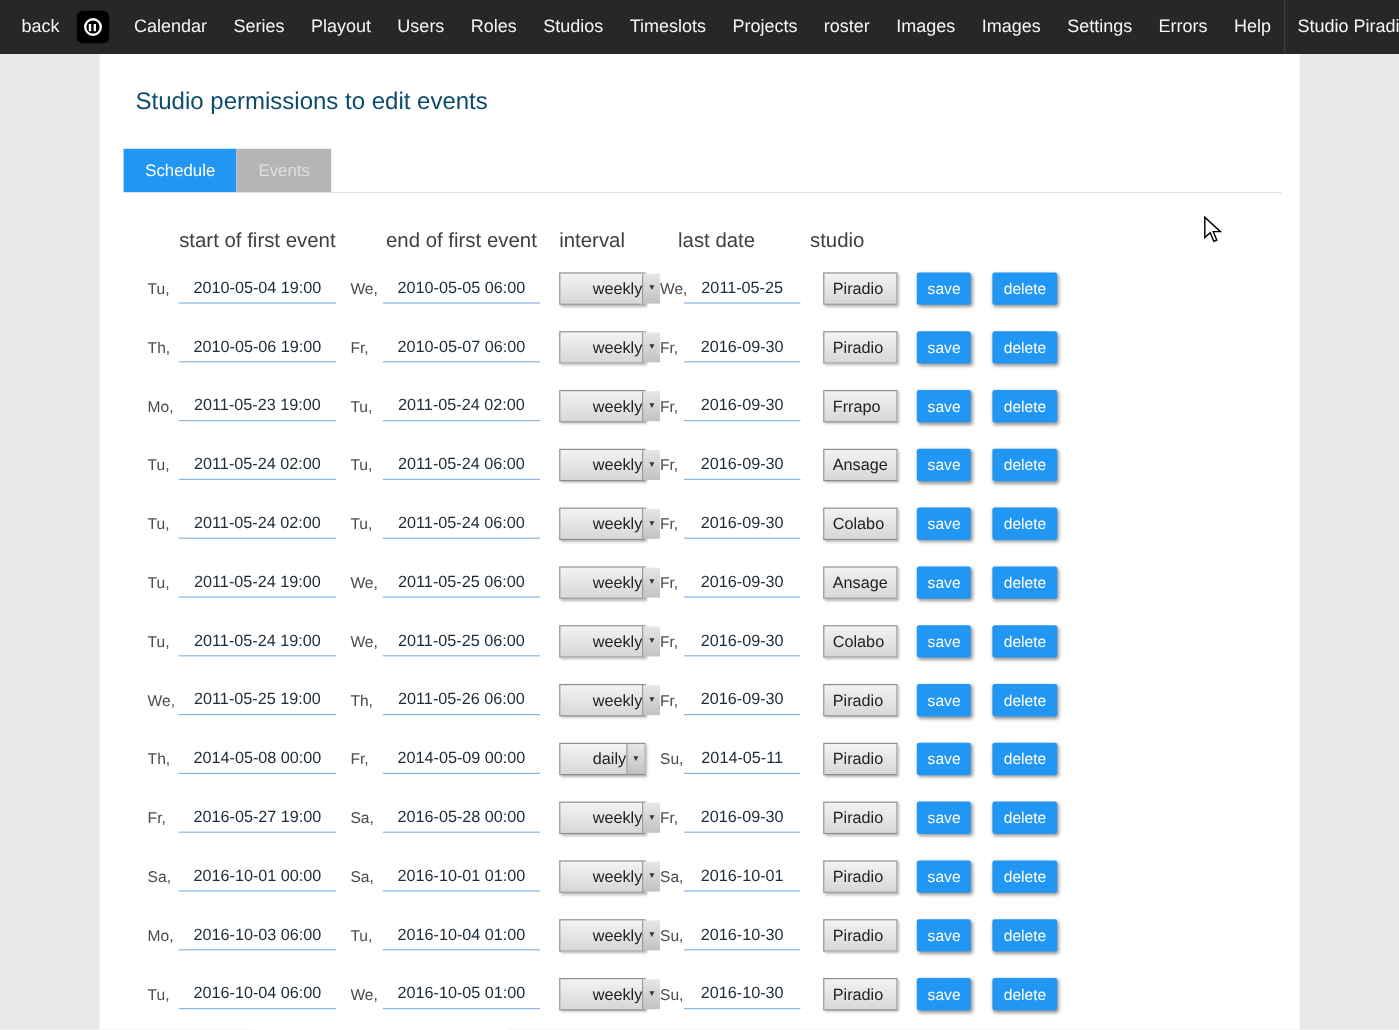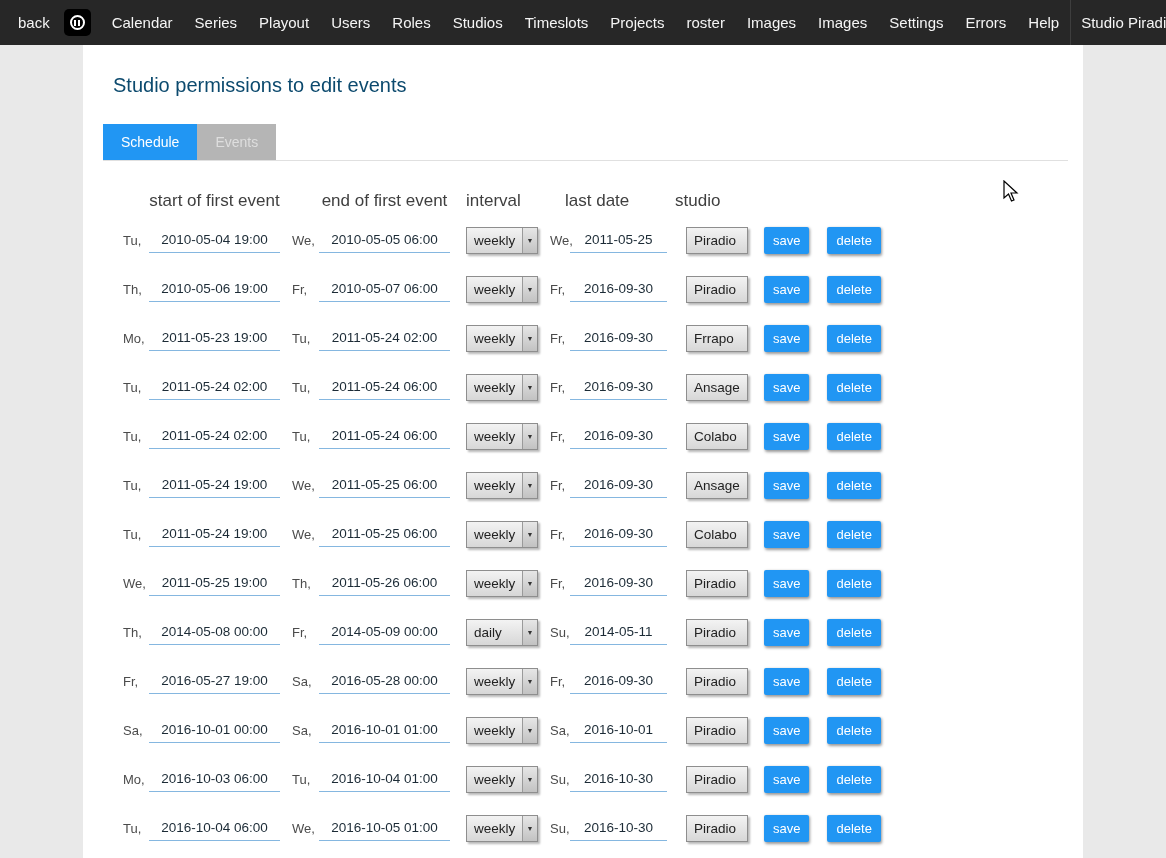--- a/index.html
+++ b/index.html
@@ -110,21 +110,21 @@
     font-size: 13.5px; color: #222;
   }
   .sel .sel-text { flex: 1; padding-left: 7px; }
   .sel .sel-caret {
     width: 15px; align-self: stretch;
     background: linear-gradient(#e6e6e6, #c2c2c2);
     border-left: 1px solid #9a9a9a;
     display: flex; align-items: center; justify-content: center;
     font-size: 7px; color: #333; flex: none;
   }
-  .sel.interval { width: 72px; margin-right: 12px; }
+  .sel.interval { width: 72px; margin-right: 12px; padding-left: 20px; }
   .sel.studio { width: 62px; margin-right: 16px; gap: 47px; }
 
   .btn {
     height: 27px; flex: none; border: none; cursor: pointer;
     background: #2196f3; color: #fff; font-size: 13px;
     border-radius: 2px; padding: 0 9px;
     box-shadow: 1px 1.5px 3px rgba(0,0,0,0.4);
     font-family: "Liberation Sans", "DejaVu Sans", sans-serif;
   }
   .btn.save { margin-right: 18px; min-width: 42px; }

